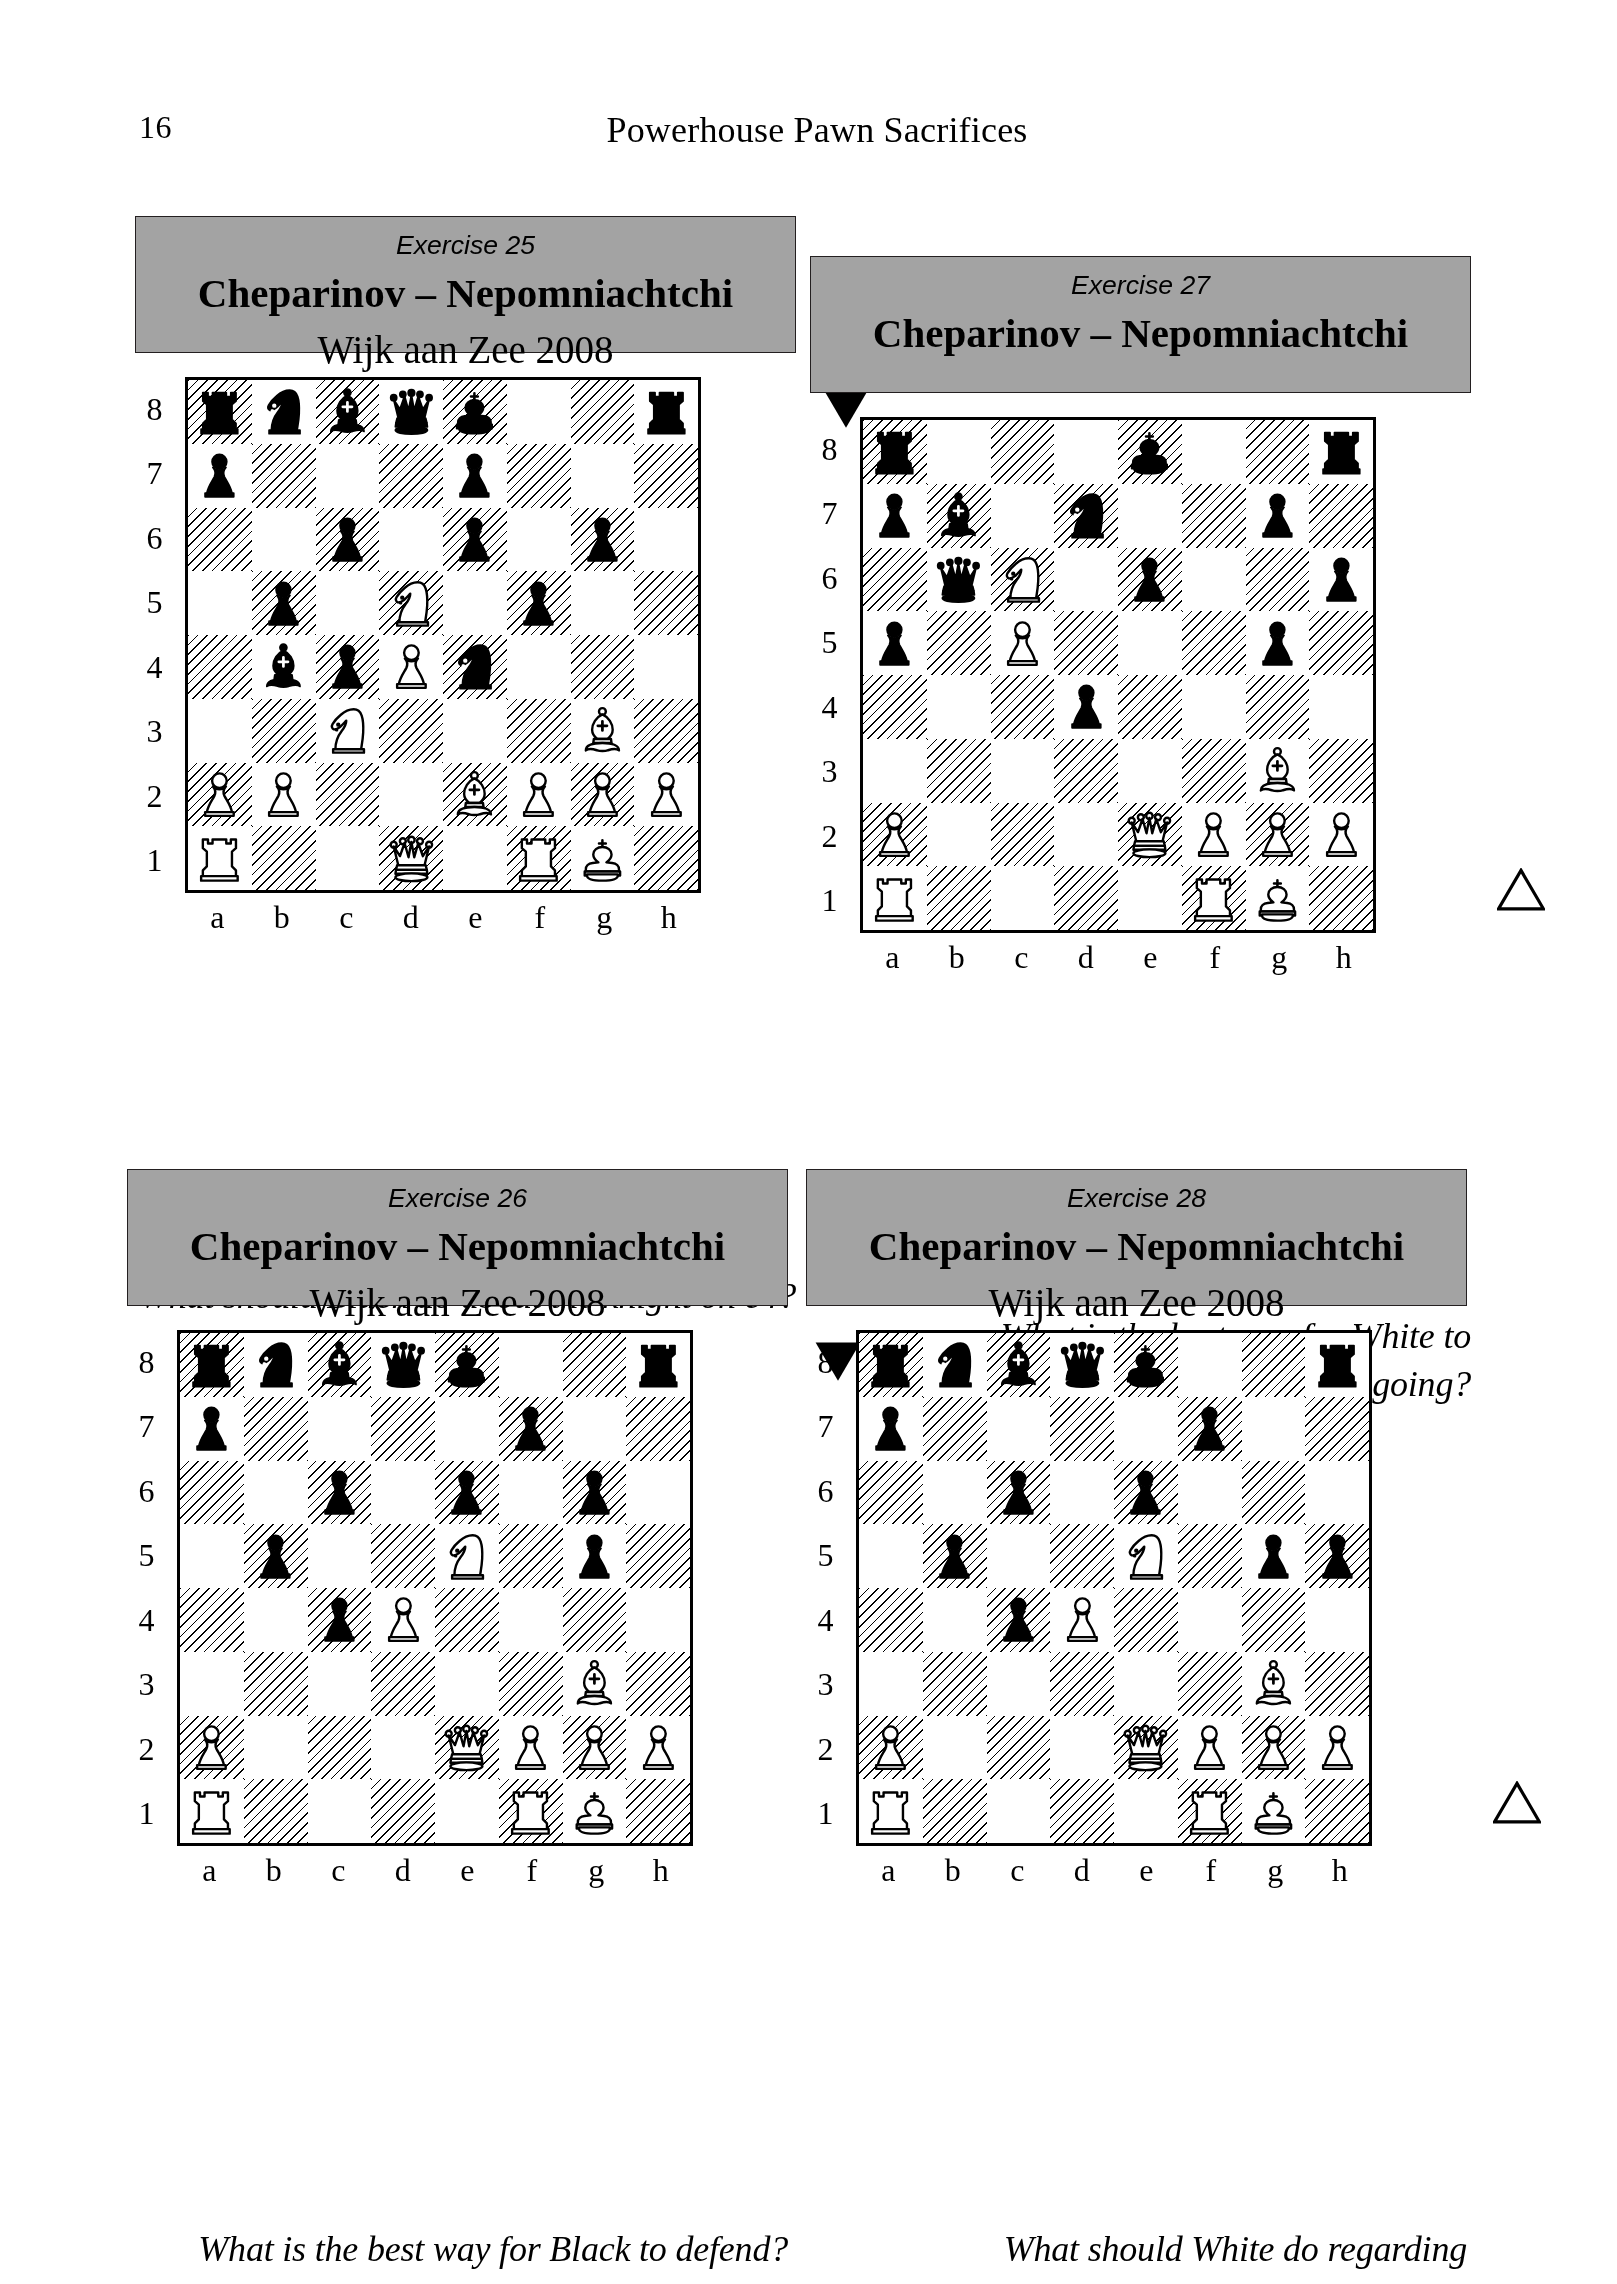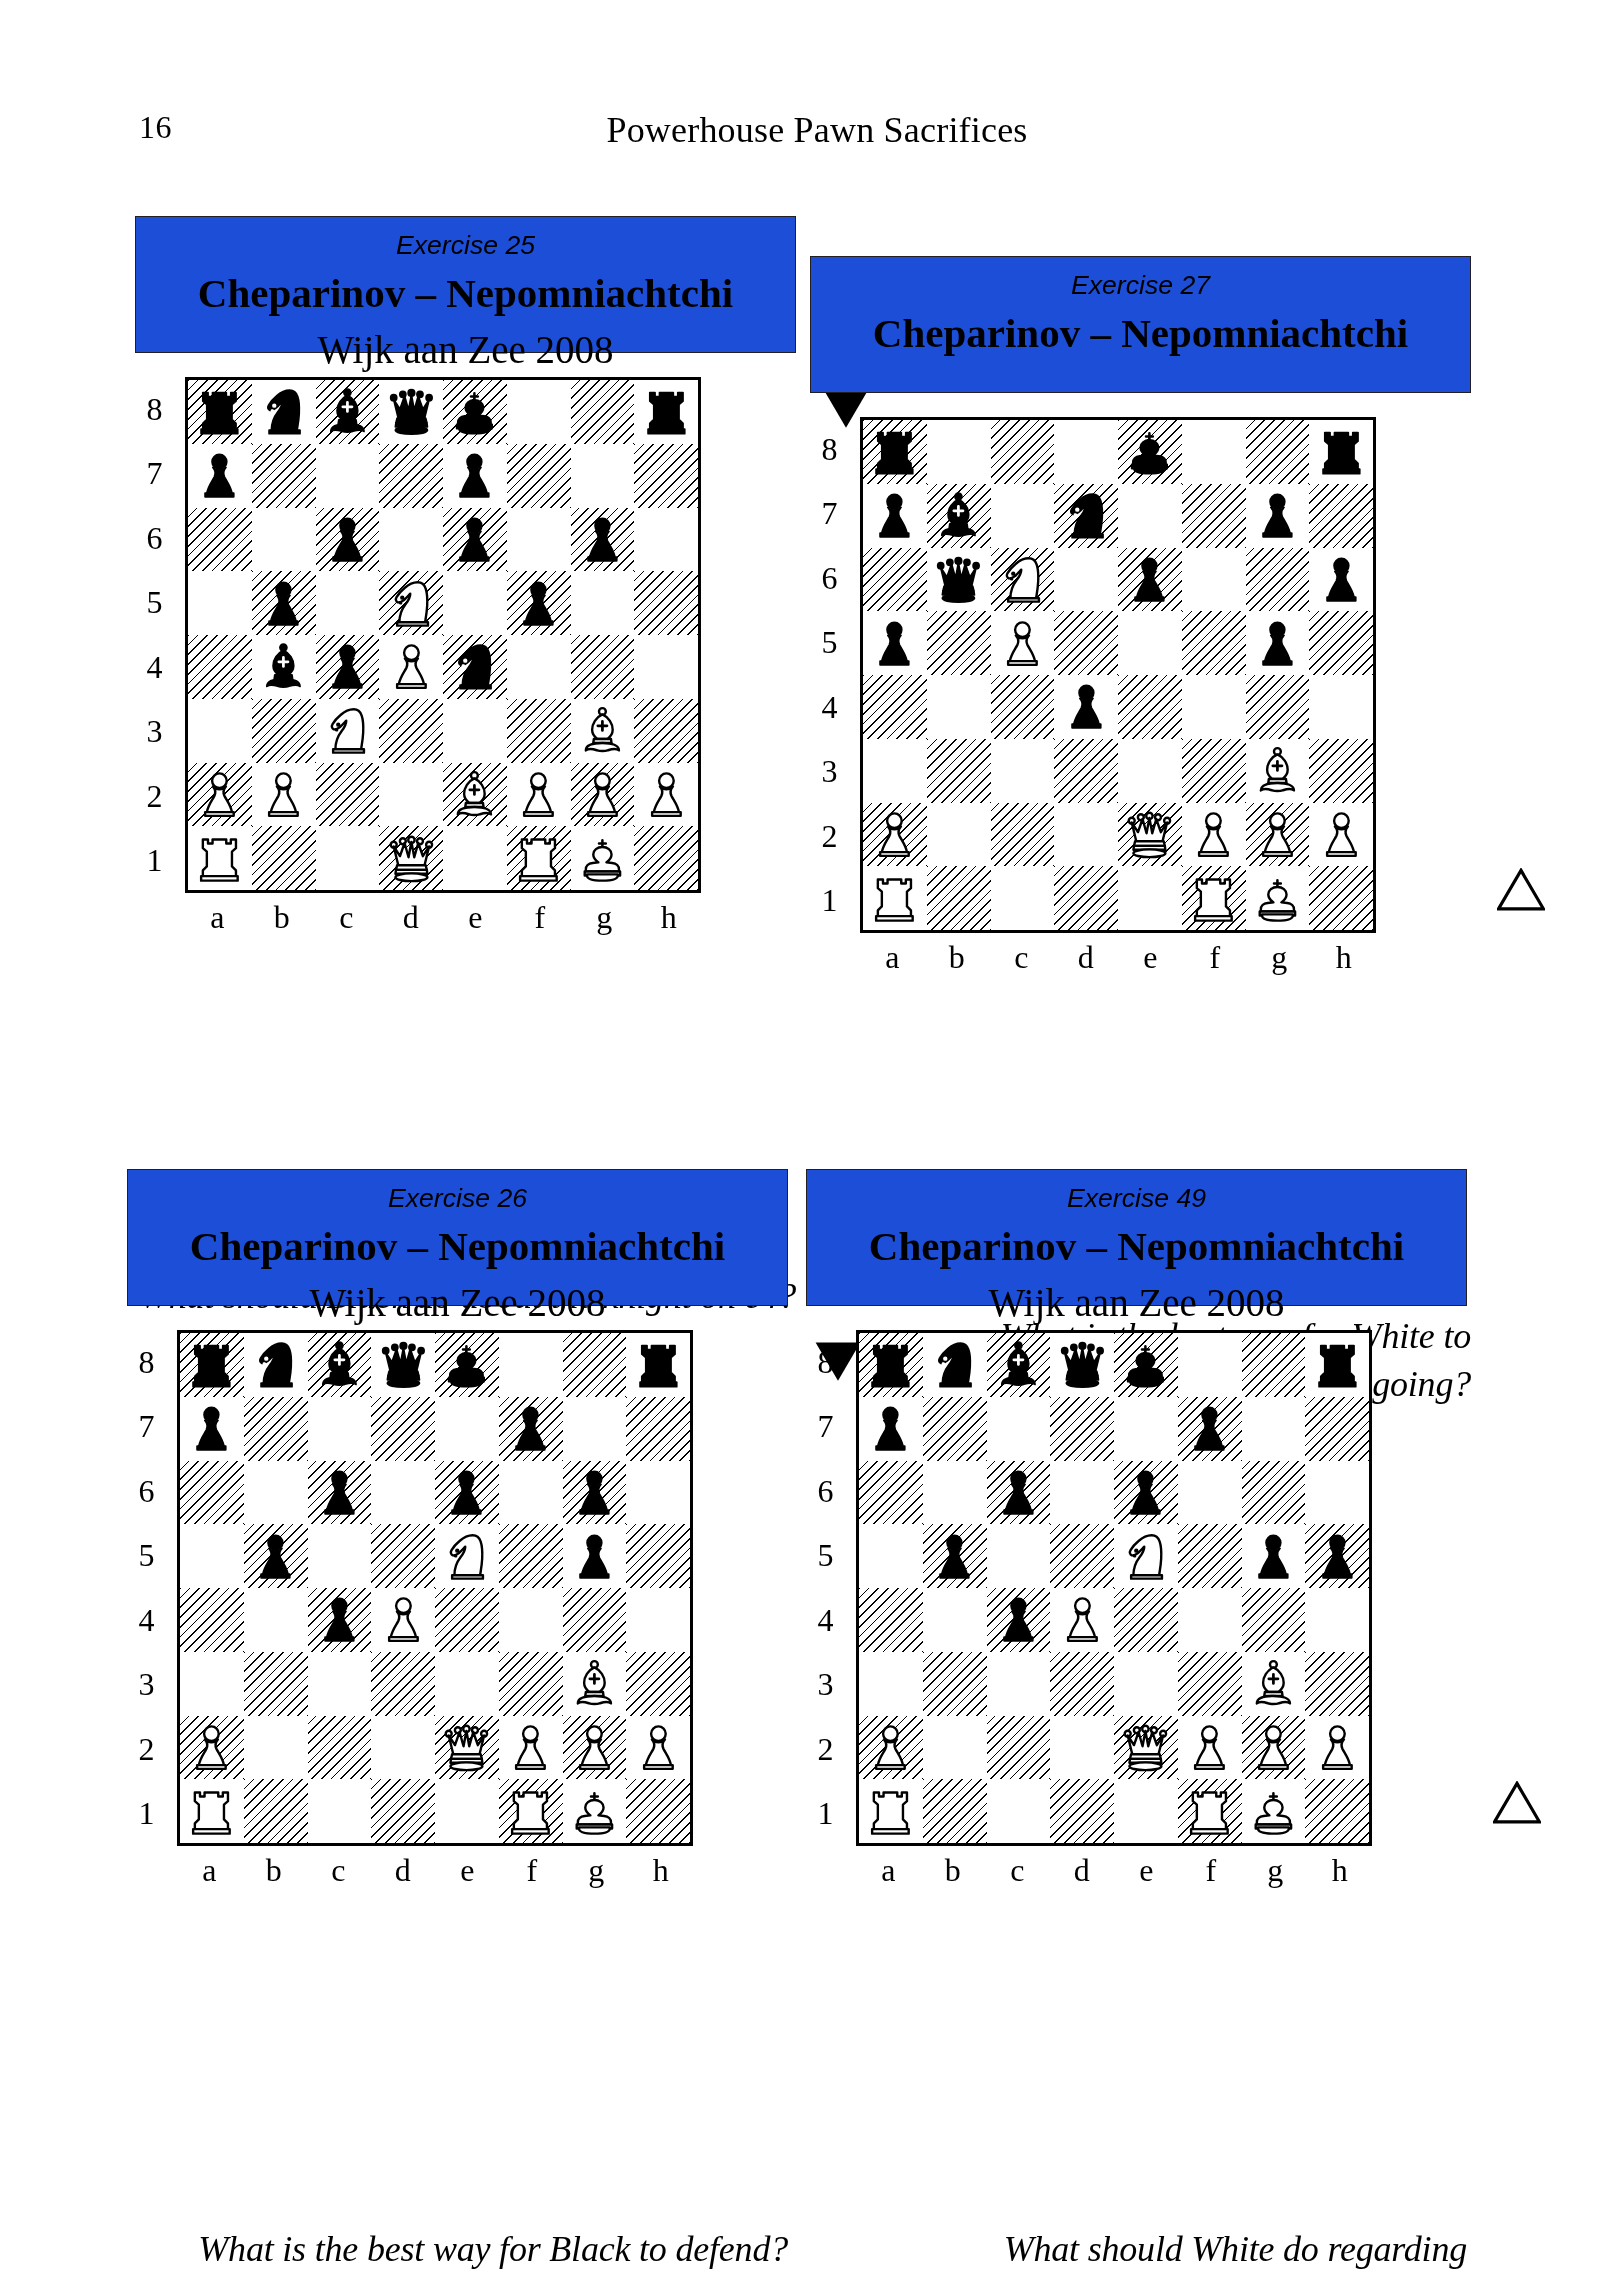--- a/index.html
+++ b/index.html
@@ -55,21 +55,21 @@
     width: 661px;
   }
   .ex-tl { left: 135px;  top: 216px; }
   .ex-tr { left: 810px; top: 216px; margin-top: 40px; }
   .ex-bl { left: 127px;  top: 1169px; }
   .ex-br { left: 806px; top: 1169px; }
 
   
   .title-box {
     border: 1.6px solid #231f20;
-    background: #1d4ed8;
+    background: #a3a3a3;
     padding: 9.7px 8px 14.5px 8px;
     text-align: center;
     width: 100%;
     height: 137px;
   }
   .ex-number {
     font-family: "Liberation Sans", sans-serif;
     font-style: italic;
     font-size: 26.6px;
     line-height: 1.42;
@@ -1191,21 +1191,21 @@
             <polygon points="2,3 58,3 30,51" fill="#000"></polygon>
           </svg></div>
   </div>
   <div class="caption">
     <span>What is the best way for Black to defend?</span>
     
   </div>
     </div>
   <div class="exercise ex-br">
   <div class="title-box">
-    <div class="ex-number">Exercise 49</div>
+    <div class="ex-number">Exercise 28</div>
     <div class="ex-players">Cheparinov – Nepomniachtchi</div>
     <div class="ex-event">Wijk aan Zee 2008</div>
   </div>
   <div class="board-block">
     <div class="rank-labels">
           <span>8</span>
           <span>7</span>
           <span>6</span>
           <span>5</span>
           <span>4</span>

